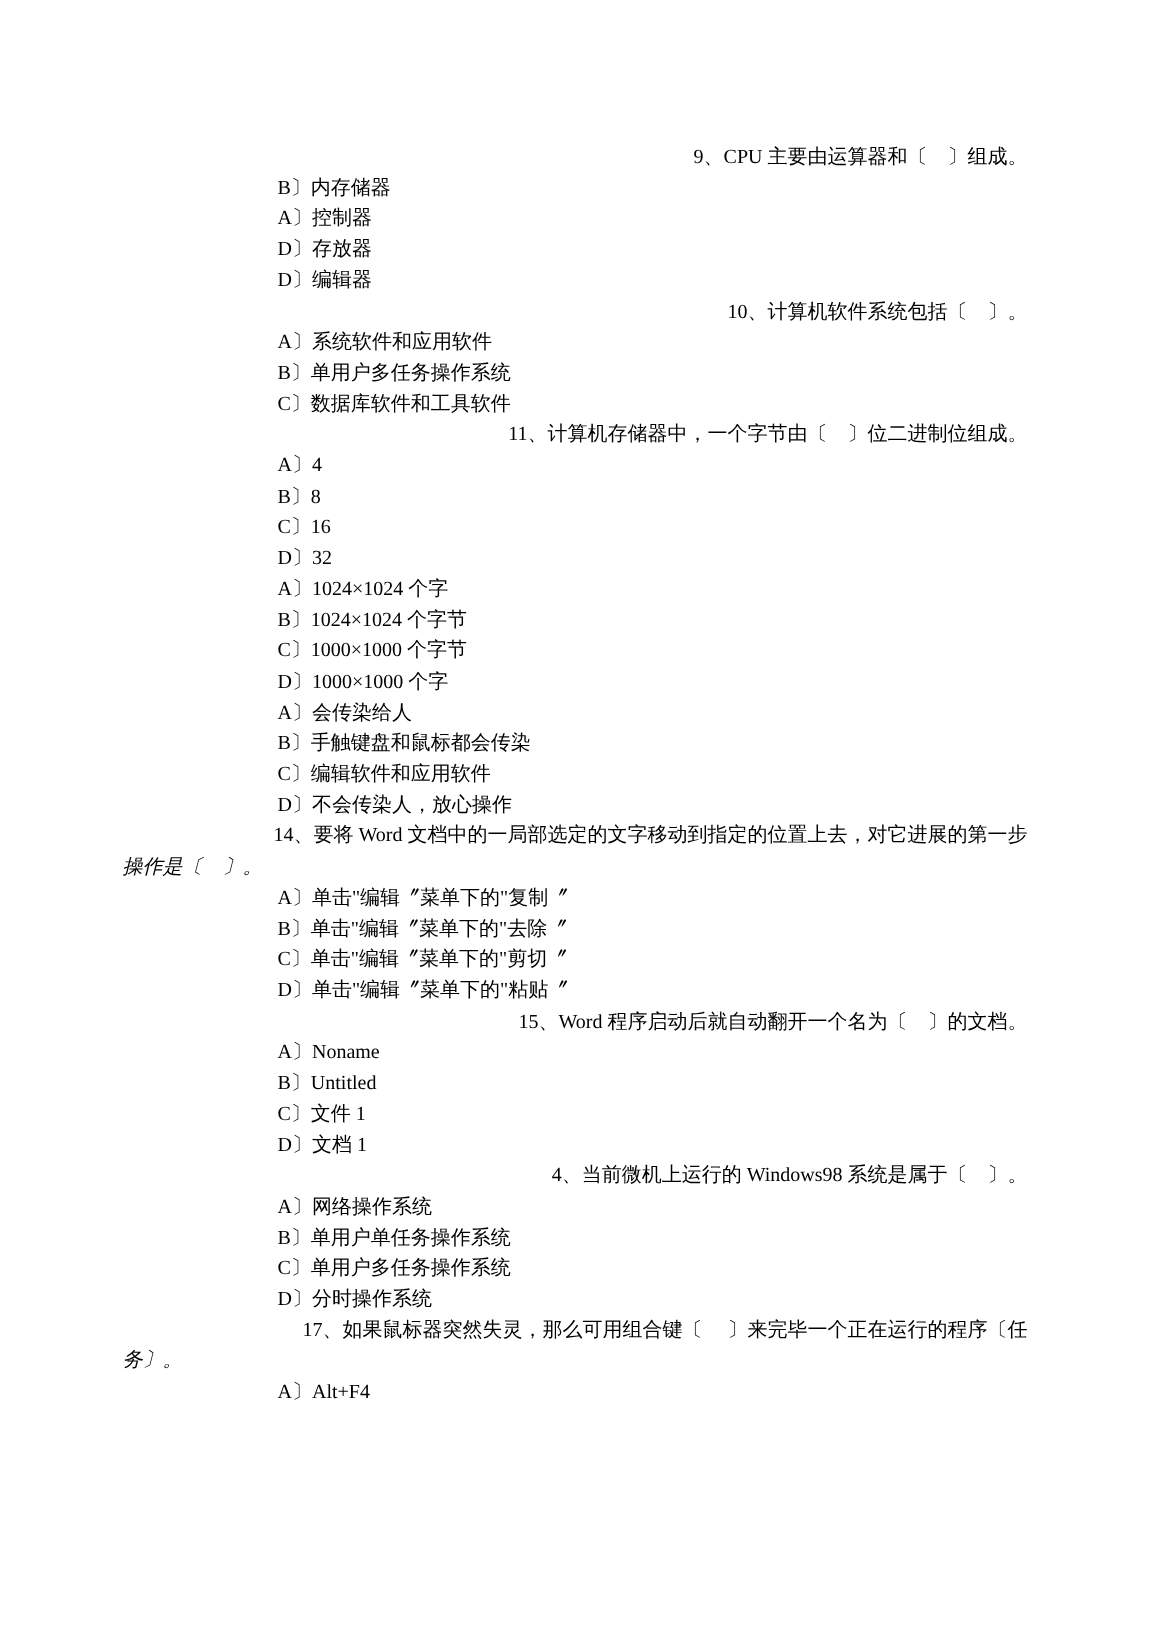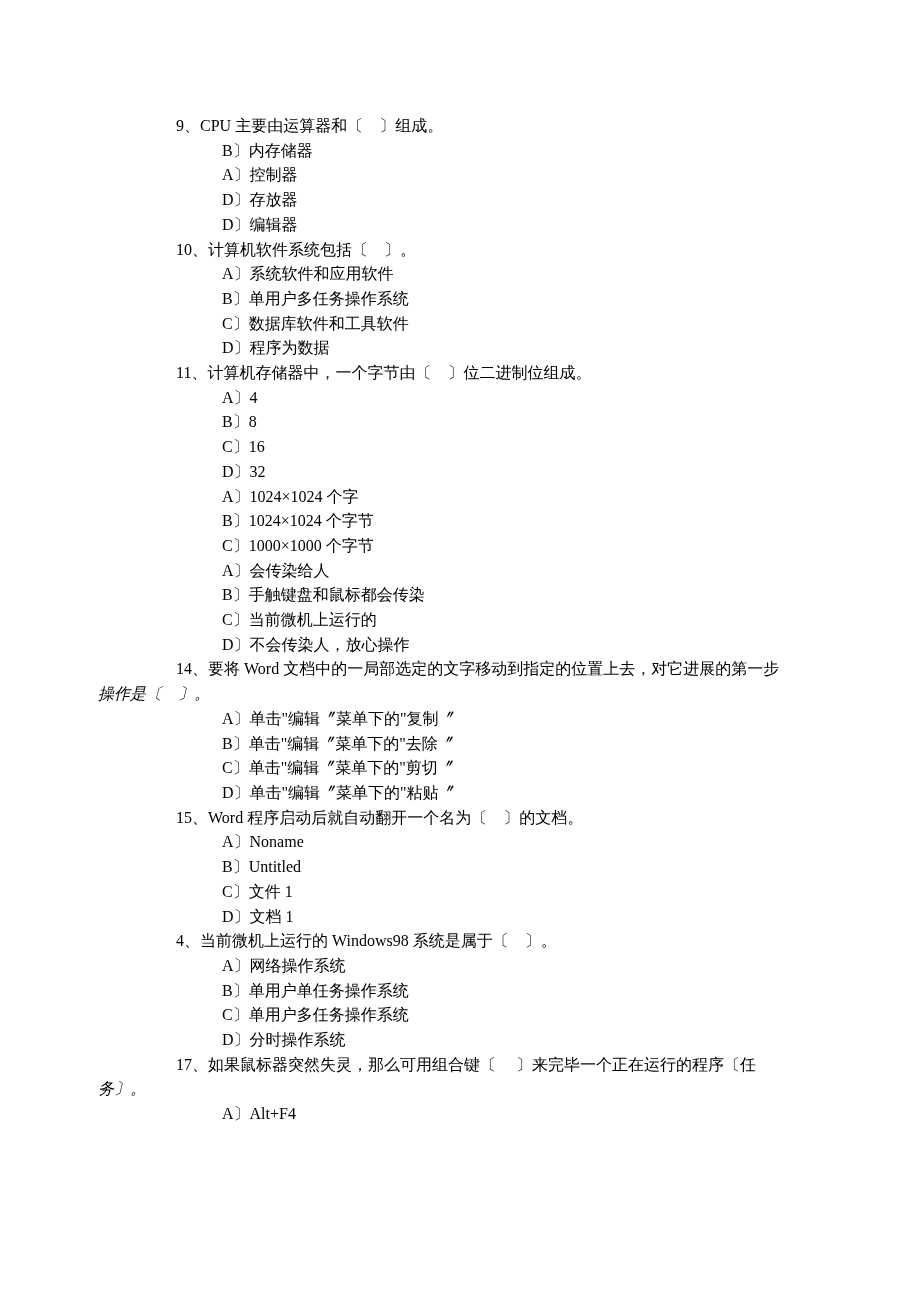--- a/index.html
+++ b/index.html
@@ -14,20 +14,21 @@
     padding: 114px 98px 200px 98px;
     box-sizing: border-box;
     font-family: "Songti SC", "SimSun", "STSong", "Times New Roman", serif;
     font-size: 16px;
     line-height: 24.7px;
     color: #000;
   }
   .q-stem {
     padding-left: 78px;
     text-indent: 0;
+    text-align: right;
   }
   .opt {
     padding-left: 124px;
     text-indent: 0;
   }
   .wrap-line {
     padding-left: 0;
     text-indent: 0;
     font-style: italic;
   }
@@ -39,35 +40,35 @@
 <div class="q-stem">9、CPU 主要由运算器和〔　〕组成。</div>
 <div class="opt">B〕内存储器</div>
 <div class="opt">A〕控制器</div>
 <div class="opt">D〕存放器</div>
 <div class="opt">D〕编辑器</div>
 
 <div class="q-stem">10、计算机软件系统包括〔　〕。</div>
 <div class="opt">A〕系统软件和应用软件</div>
 <div class="opt">B〕单用户多任务操作系统</div>
 <div class="opt">C〕数据库软件和工具软件</div>
-<div class="opt">D〕程序为数据</div>
 
 <div class="q-stem">11、计算机存储器中，一个字节由〔　〕位二进制位组成。</div>
 <div class="opt">A〕4</div>
 <div class="opt">B〕8</div>
 <div class="opt">C〕16</div>
 <div class="opt">D〕32</div>
 
 <div class="opt">A〕1024×1024 个字</div>
 <div class="opt">B〕1024×1024 个字节</div>
 <div class="opt">C〕1000×1000 个字节</div>
+<div class="opt">D〕1000×1000 个字</div>
 
 <div class="opt">A〕会传染给人</div>
 <div class="opt">B〕手触键盘和鼠标都会传染</div>
-<div class="opt">C〕当前微机上运行的</div>
+<div class="opt">C〕编辑软件和应用软件</div>
 <div class="opt">D〕不会传染人，放心操作</div>
 
 <div class="q-stem">14、要将 Word 文档中的一局部选定的文字移动到指定的位置上去，对它进展的第一步</div>
 <div class="wrap-line">操作是〔　〕。</div>
 <div class="opt">A〕单击"编辑〞菜单下的"复制〞</div>
 <div class="opt">B〕单击"编辑〞菜单下的"去除〞</div>
 <div class="opt">C〕单击"编辑〞菜单下的"剪切〞</div>
 <div class="opt">D〕单击"编辑〞菜单下的"粘贴〞</div>
 
 <div class="q-stem">15、Word 程序启动后就自动翻开一个名为〔　〕的文档。</div>

